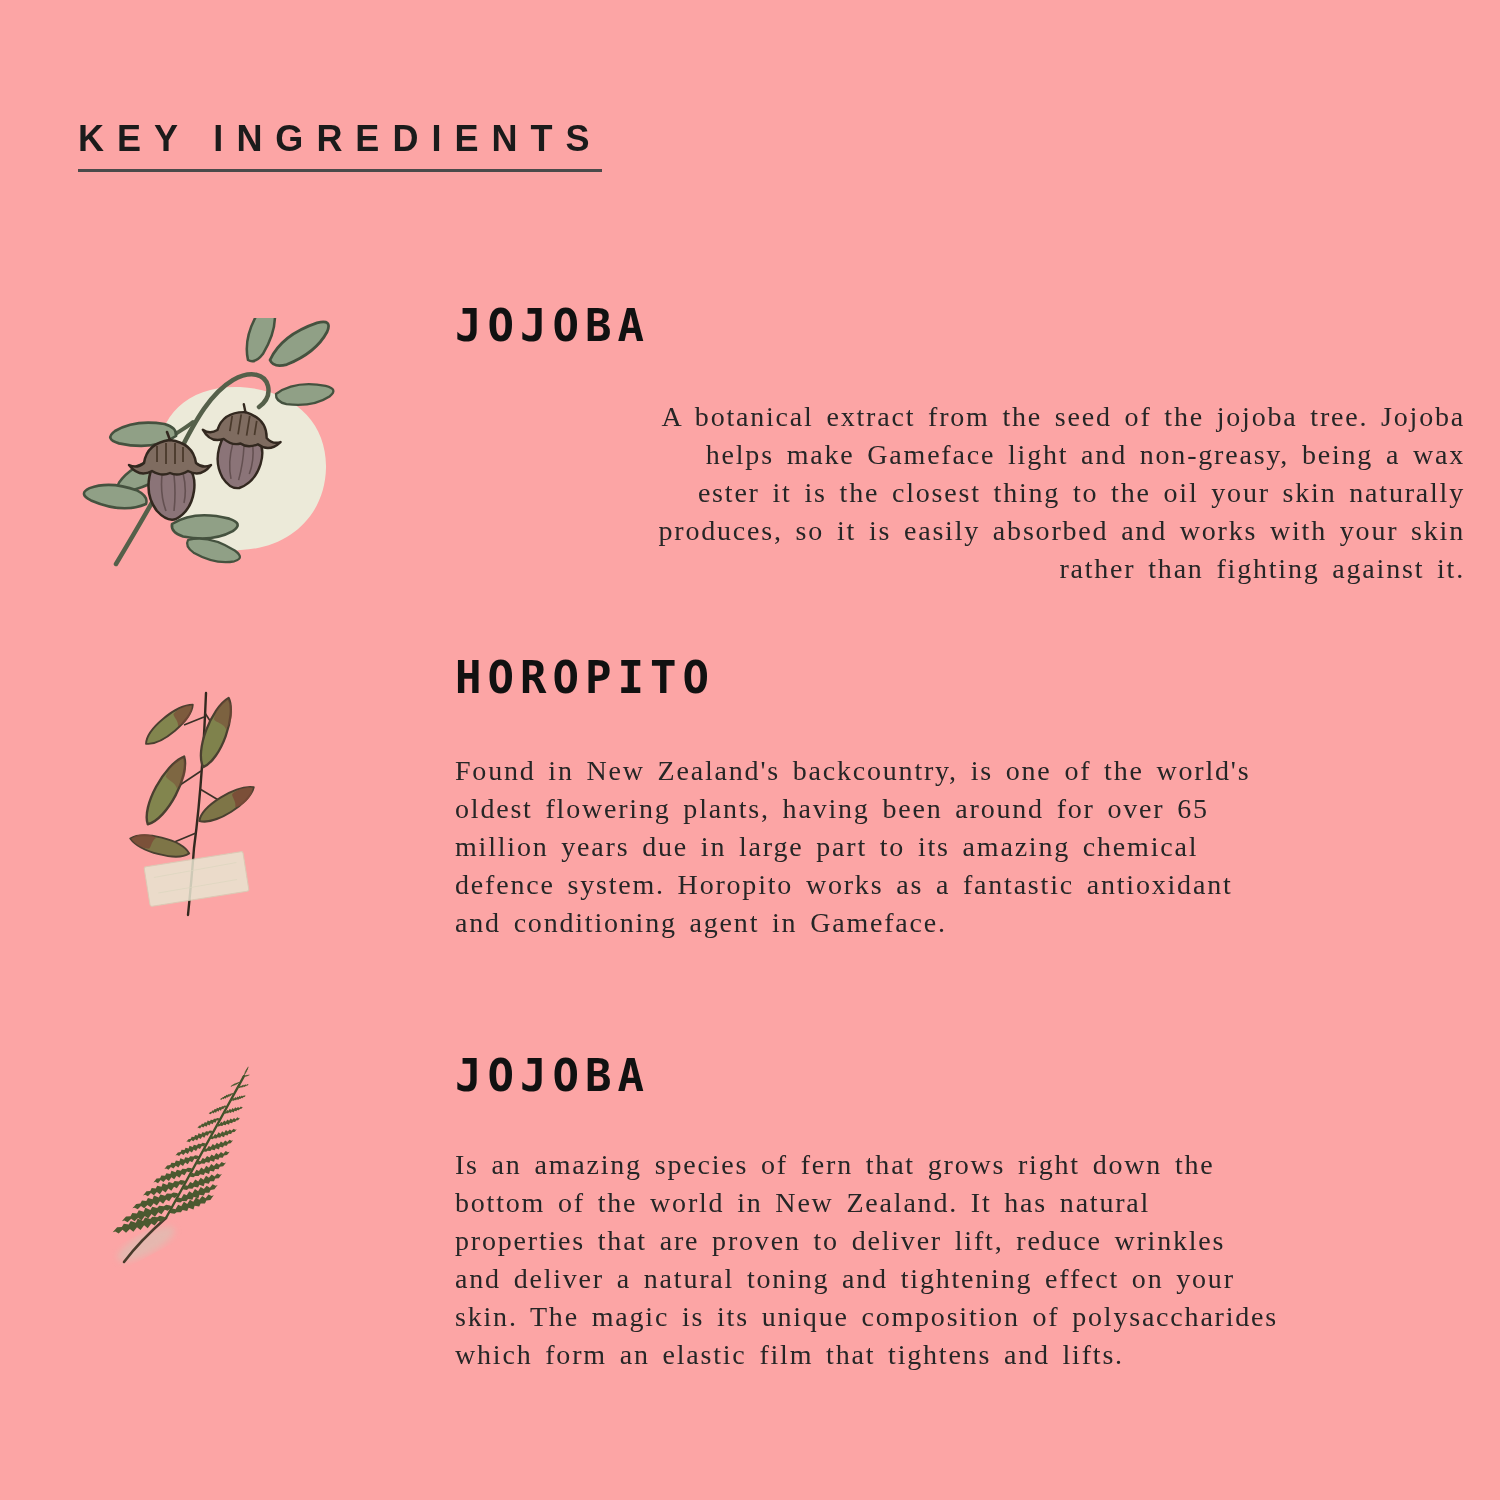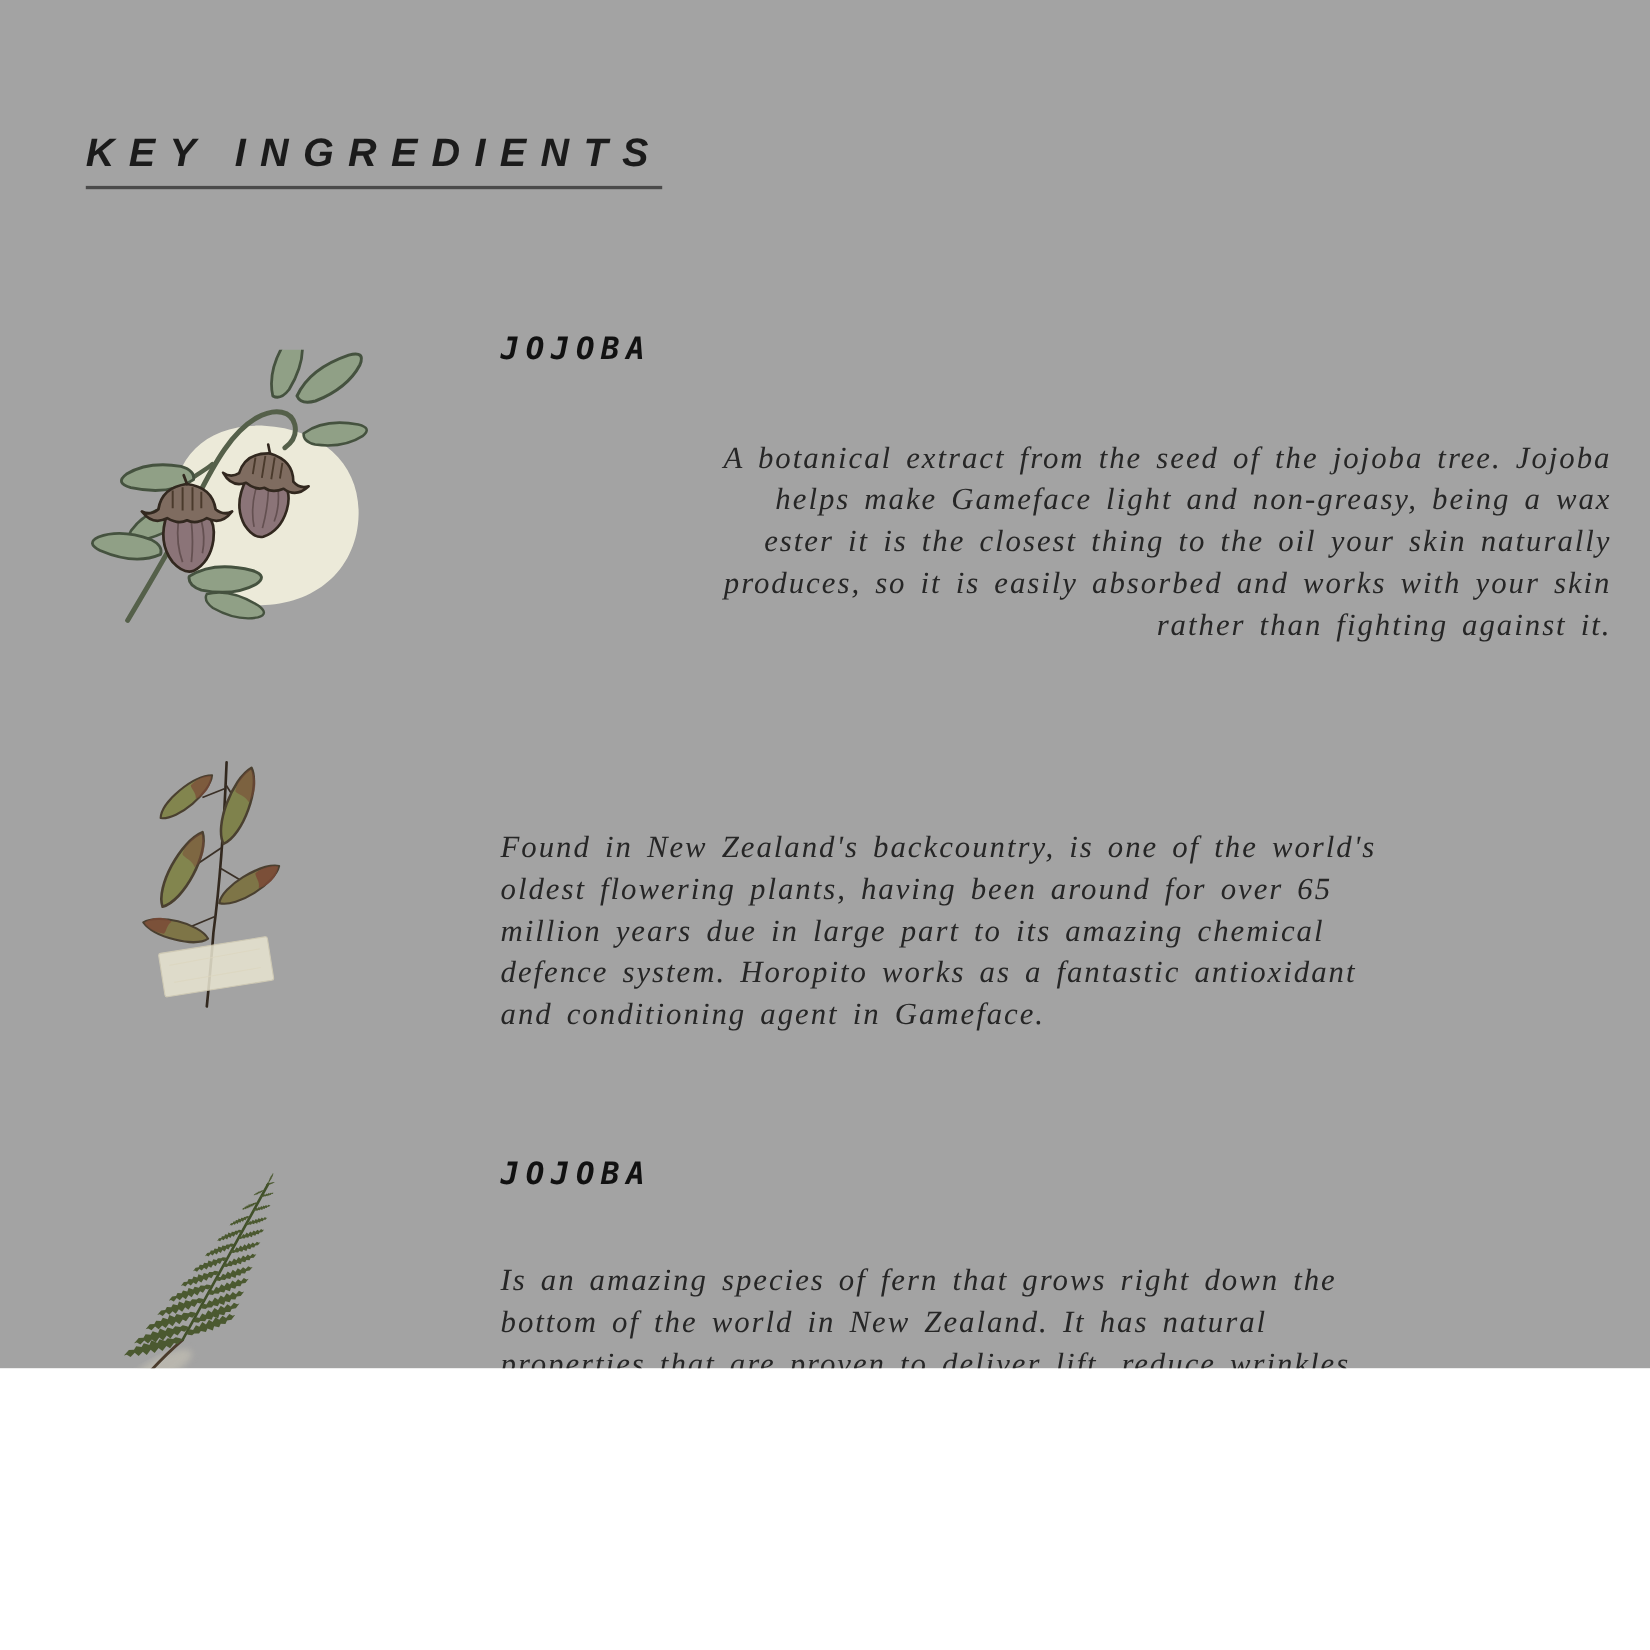--- a/index.html
+++ b/index.html
@@ -1,40 +1,39 @@
 <!DOCTYPE html>
 <html><head>
 <meta charset="utf-8">
 <style>
   html,body{margin:0;padding:0;background:#ffffff;}
   .page{
     position:relative;
-    width:1500px;height:1244px;
-    background:#a3a3a3;
+    width:1500px;height:1500px;
+    background:#fca5a5;
     font-family:"Liberation Serif", serif;
     overflow:hidden;
-    font-style:italic;
   }
   .page-title{
     position:absolute;left:78px;top:118px;
     display:inline-block;
     font-family:"Liberation Sans", sans-serif;
     font-weight:bold;
     font-size:36px;
     letter-spacing:13px;
     color:#1b1b1b;
     padding-bottom:9px;
     border-bottom:3px solid #4a4a4a;
     white-space:nowrap;
   }
   .section-title{
     position:absolute;left:455px;
     font-family:"DejaVu Sans Mono", monospace;
     font-weight:bold;
-    font-size:28px;
+    font-size:44px;
     letter-spacing:6px;
     color:#111111;
     white-space:nowrap;
   }
   .section-body{
     position:absolute;left:455px;
     width:1010px;
     font-family:"Liberation Serif", serif;
     font-size:28px;
     line-height:38px;
@@ -150,20 +149,21 @@
             <use href="#hblotch" fill="#7a4936" opacity="0.8" stroke="none"></use>
         </g>
       </g>
 
       <g transform="translate(22,184) rotate(-9)">
         <rect x="0" y="0" width="100" height="40" rx="2" fill="#e9e5d1" opacity="0.85" stroke="#d6d0b8" stroke-width="1"></rect>
         <path d="M8,12 L92,10 M10,28 L90,27" stroke="#dcd6bf" stroke-width="1" opacity="0.7"></path>
       </g>
     </svg>
   </div>
+  <div class="section-title t-horopito">HOROPITO</div>
   <div class="section-body b-horopito">Found in New Zealand's backcountry, is one of the world's
 oldest flowering plants, having been around for over 65
 million years due in large part to its amazing chemical
 defence system. Horopito works as a fantastic antioxidant
 and conditioning agent in Gameface.</div>
 
   <div class="illustration i-ponga">
     <svg width="175" height="210" viewBox="0 0 175 210" xmlns="http://www.w3.org/2000/svg">
       <defs>
         <path id="pinna" fill="#4b5930" d="M0,0 L6,-3 L9,-1 L14,-5 L17,-2 L22,-6 L25,-2 L30,-6 L33,-2 L38,-6 L41,-2 L46,-5 L49,-1 L54,-4 L57,-1 L60,-1

